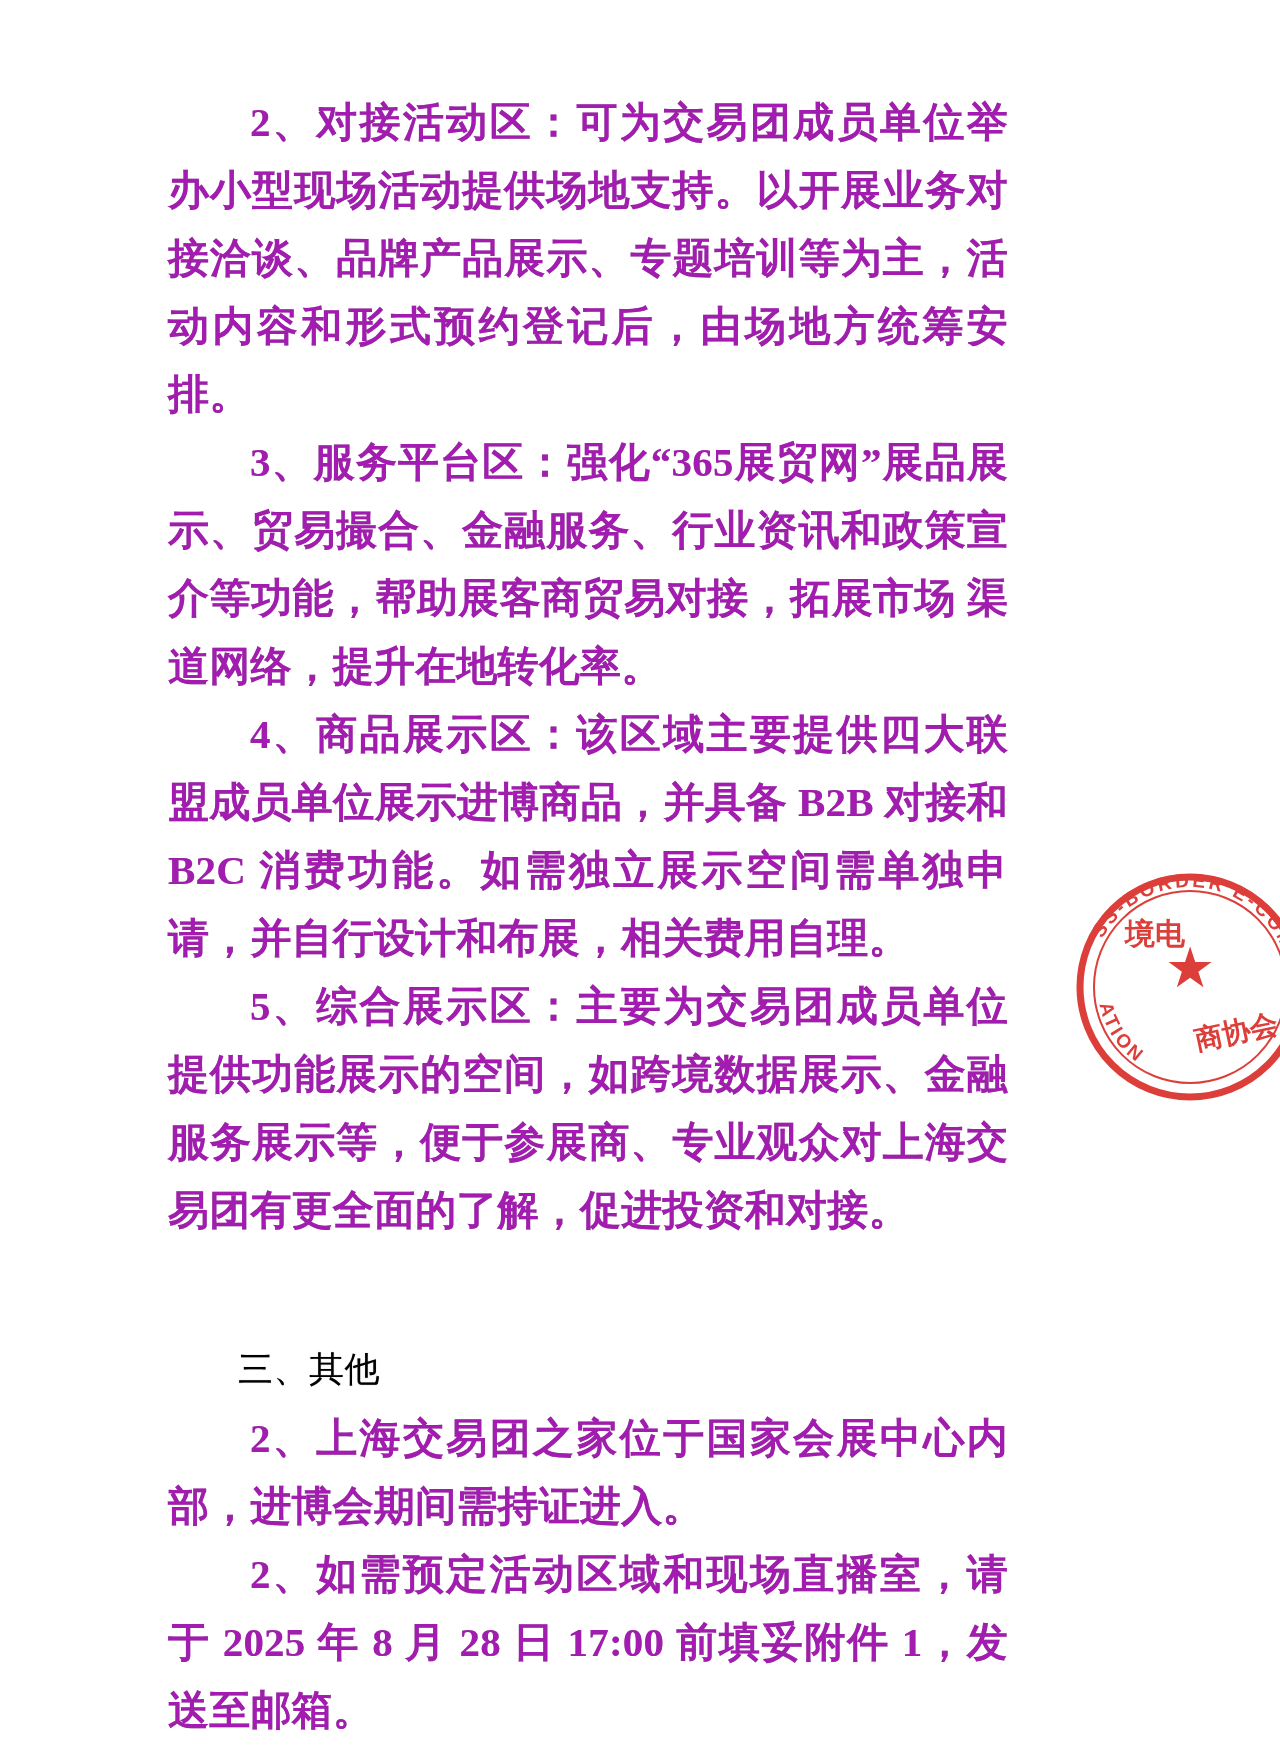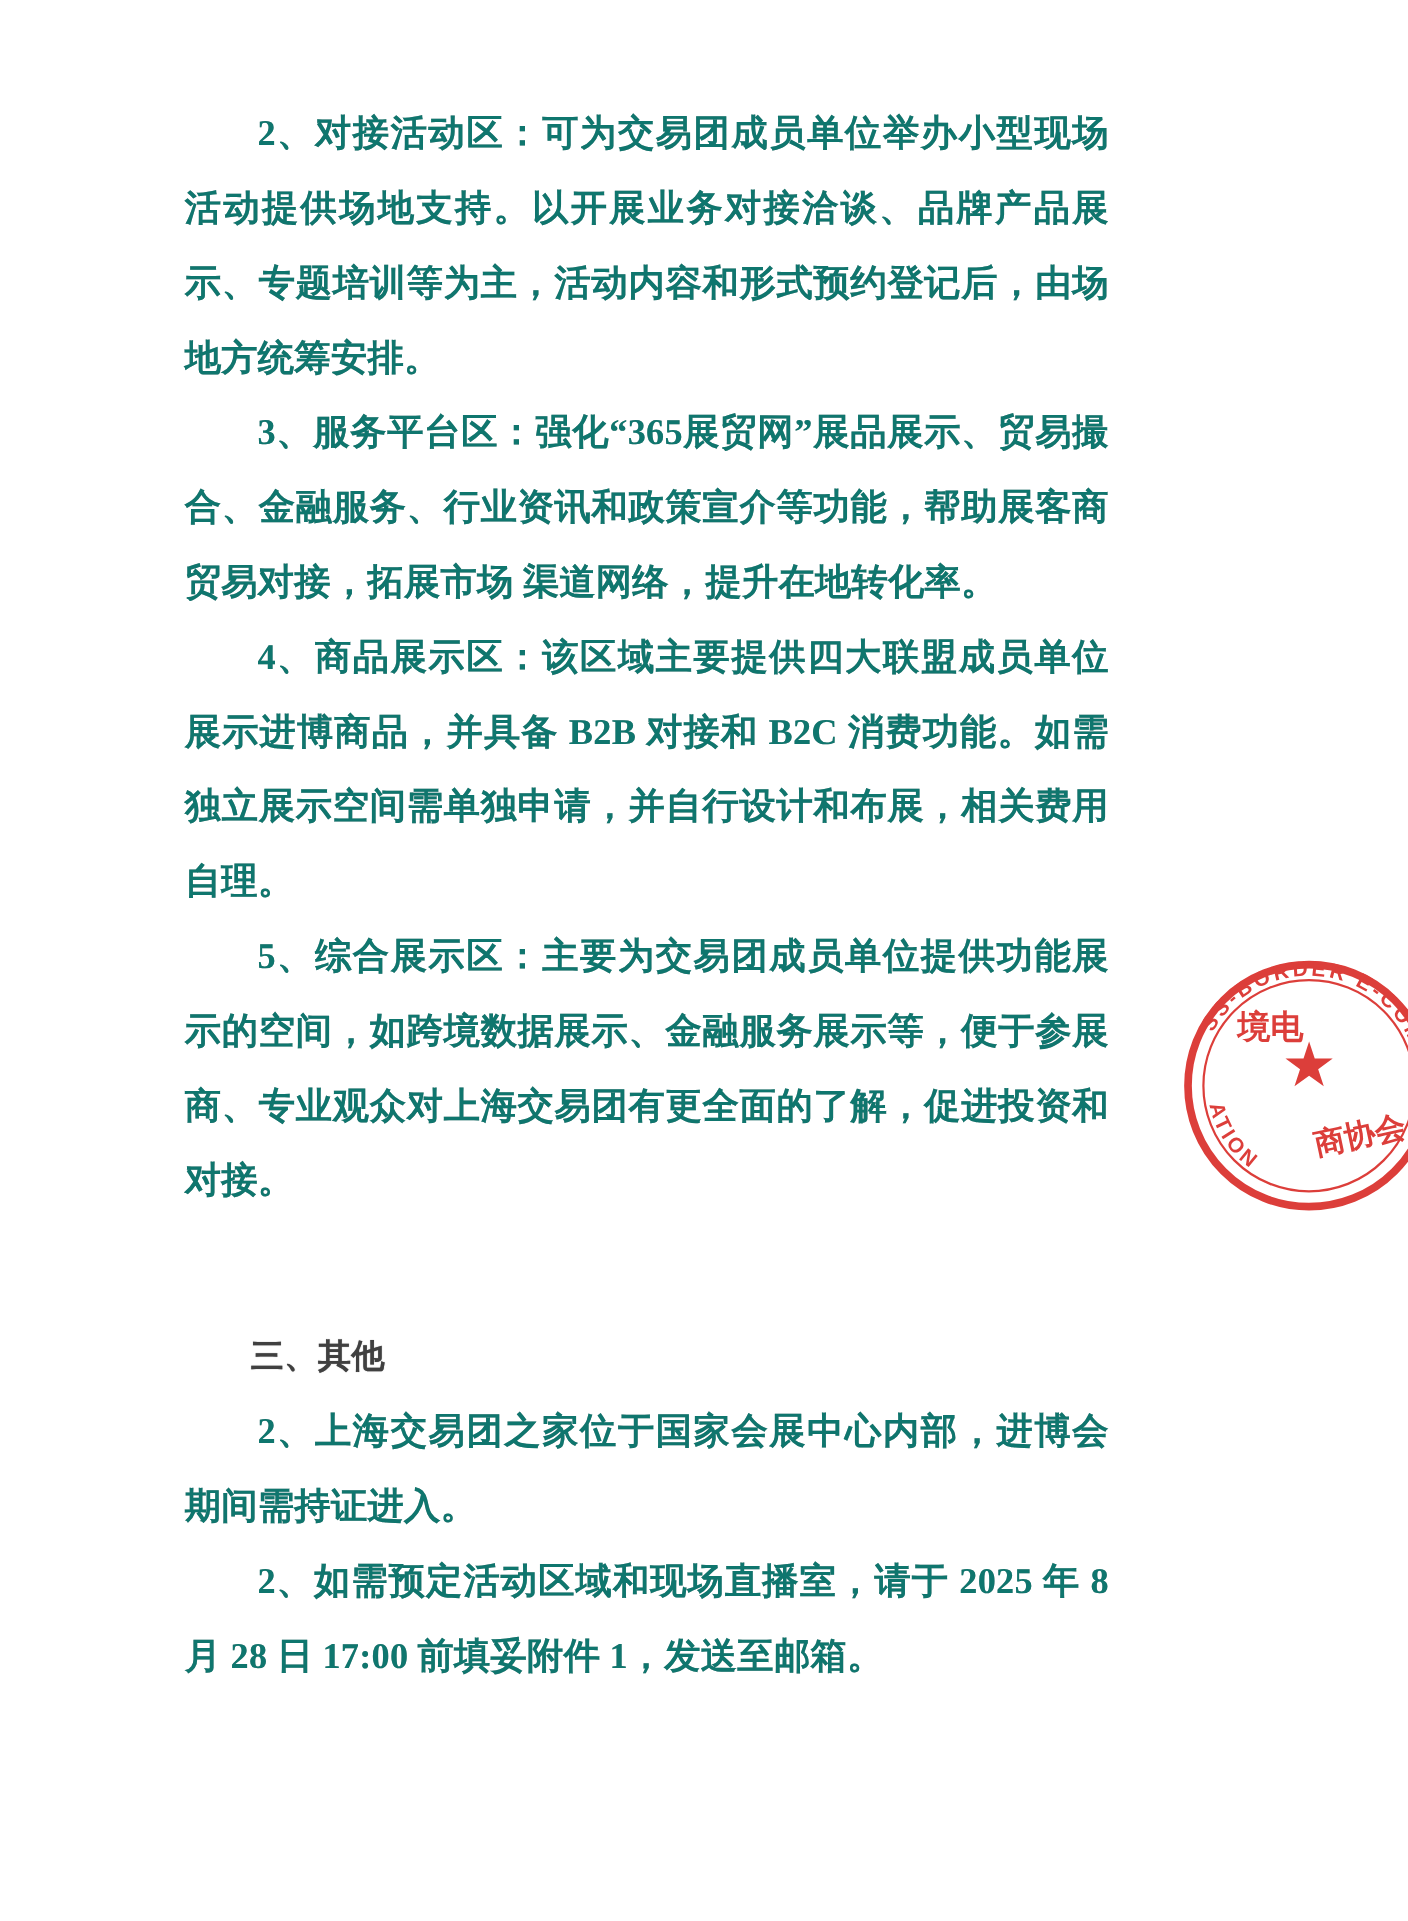--- a/index.html
+++ b/index.html
@@ -18,38 +18,38 @@
     background: #ffffff;
     overflow: hidden;
   }
   .content {
     position: absolute;
     left: 168px;
     top: 88px;
     width: 840px;
   }
   .para {
-    font-size: 33px;
+    font-size: 41px;
     line-height: 68px;
     text-align: justify;
     text-justify: inter-ideograph;
     text-indent: 2em;
     margin: 0;
     letter-spacing: 0.2px;
-    color: #0f766e;
+    color: #a21caf;
     font-weight: 600;
     text-shadow: 0 0 0.5px rgba(20,20,20,0.35);
   }
   .heading {
-    font-size: 30px;
+    font-size: 35px;
     line-height: 68px;
     text-indent: 2em;
     margin: 0;
-    font-weight: 700;
-    color: #404040;
+    font-weight: 400;
+    color: #000000;
     letter-spacing: 0.5px;
     text-shadow: 0 0 0.8px rgba(13,13,13,0.6);
   }
   .spacer-lg { height: 92px; }
 
   
   .seal {
     position: absolute;
     left: 1065px;
     top: 862px;

